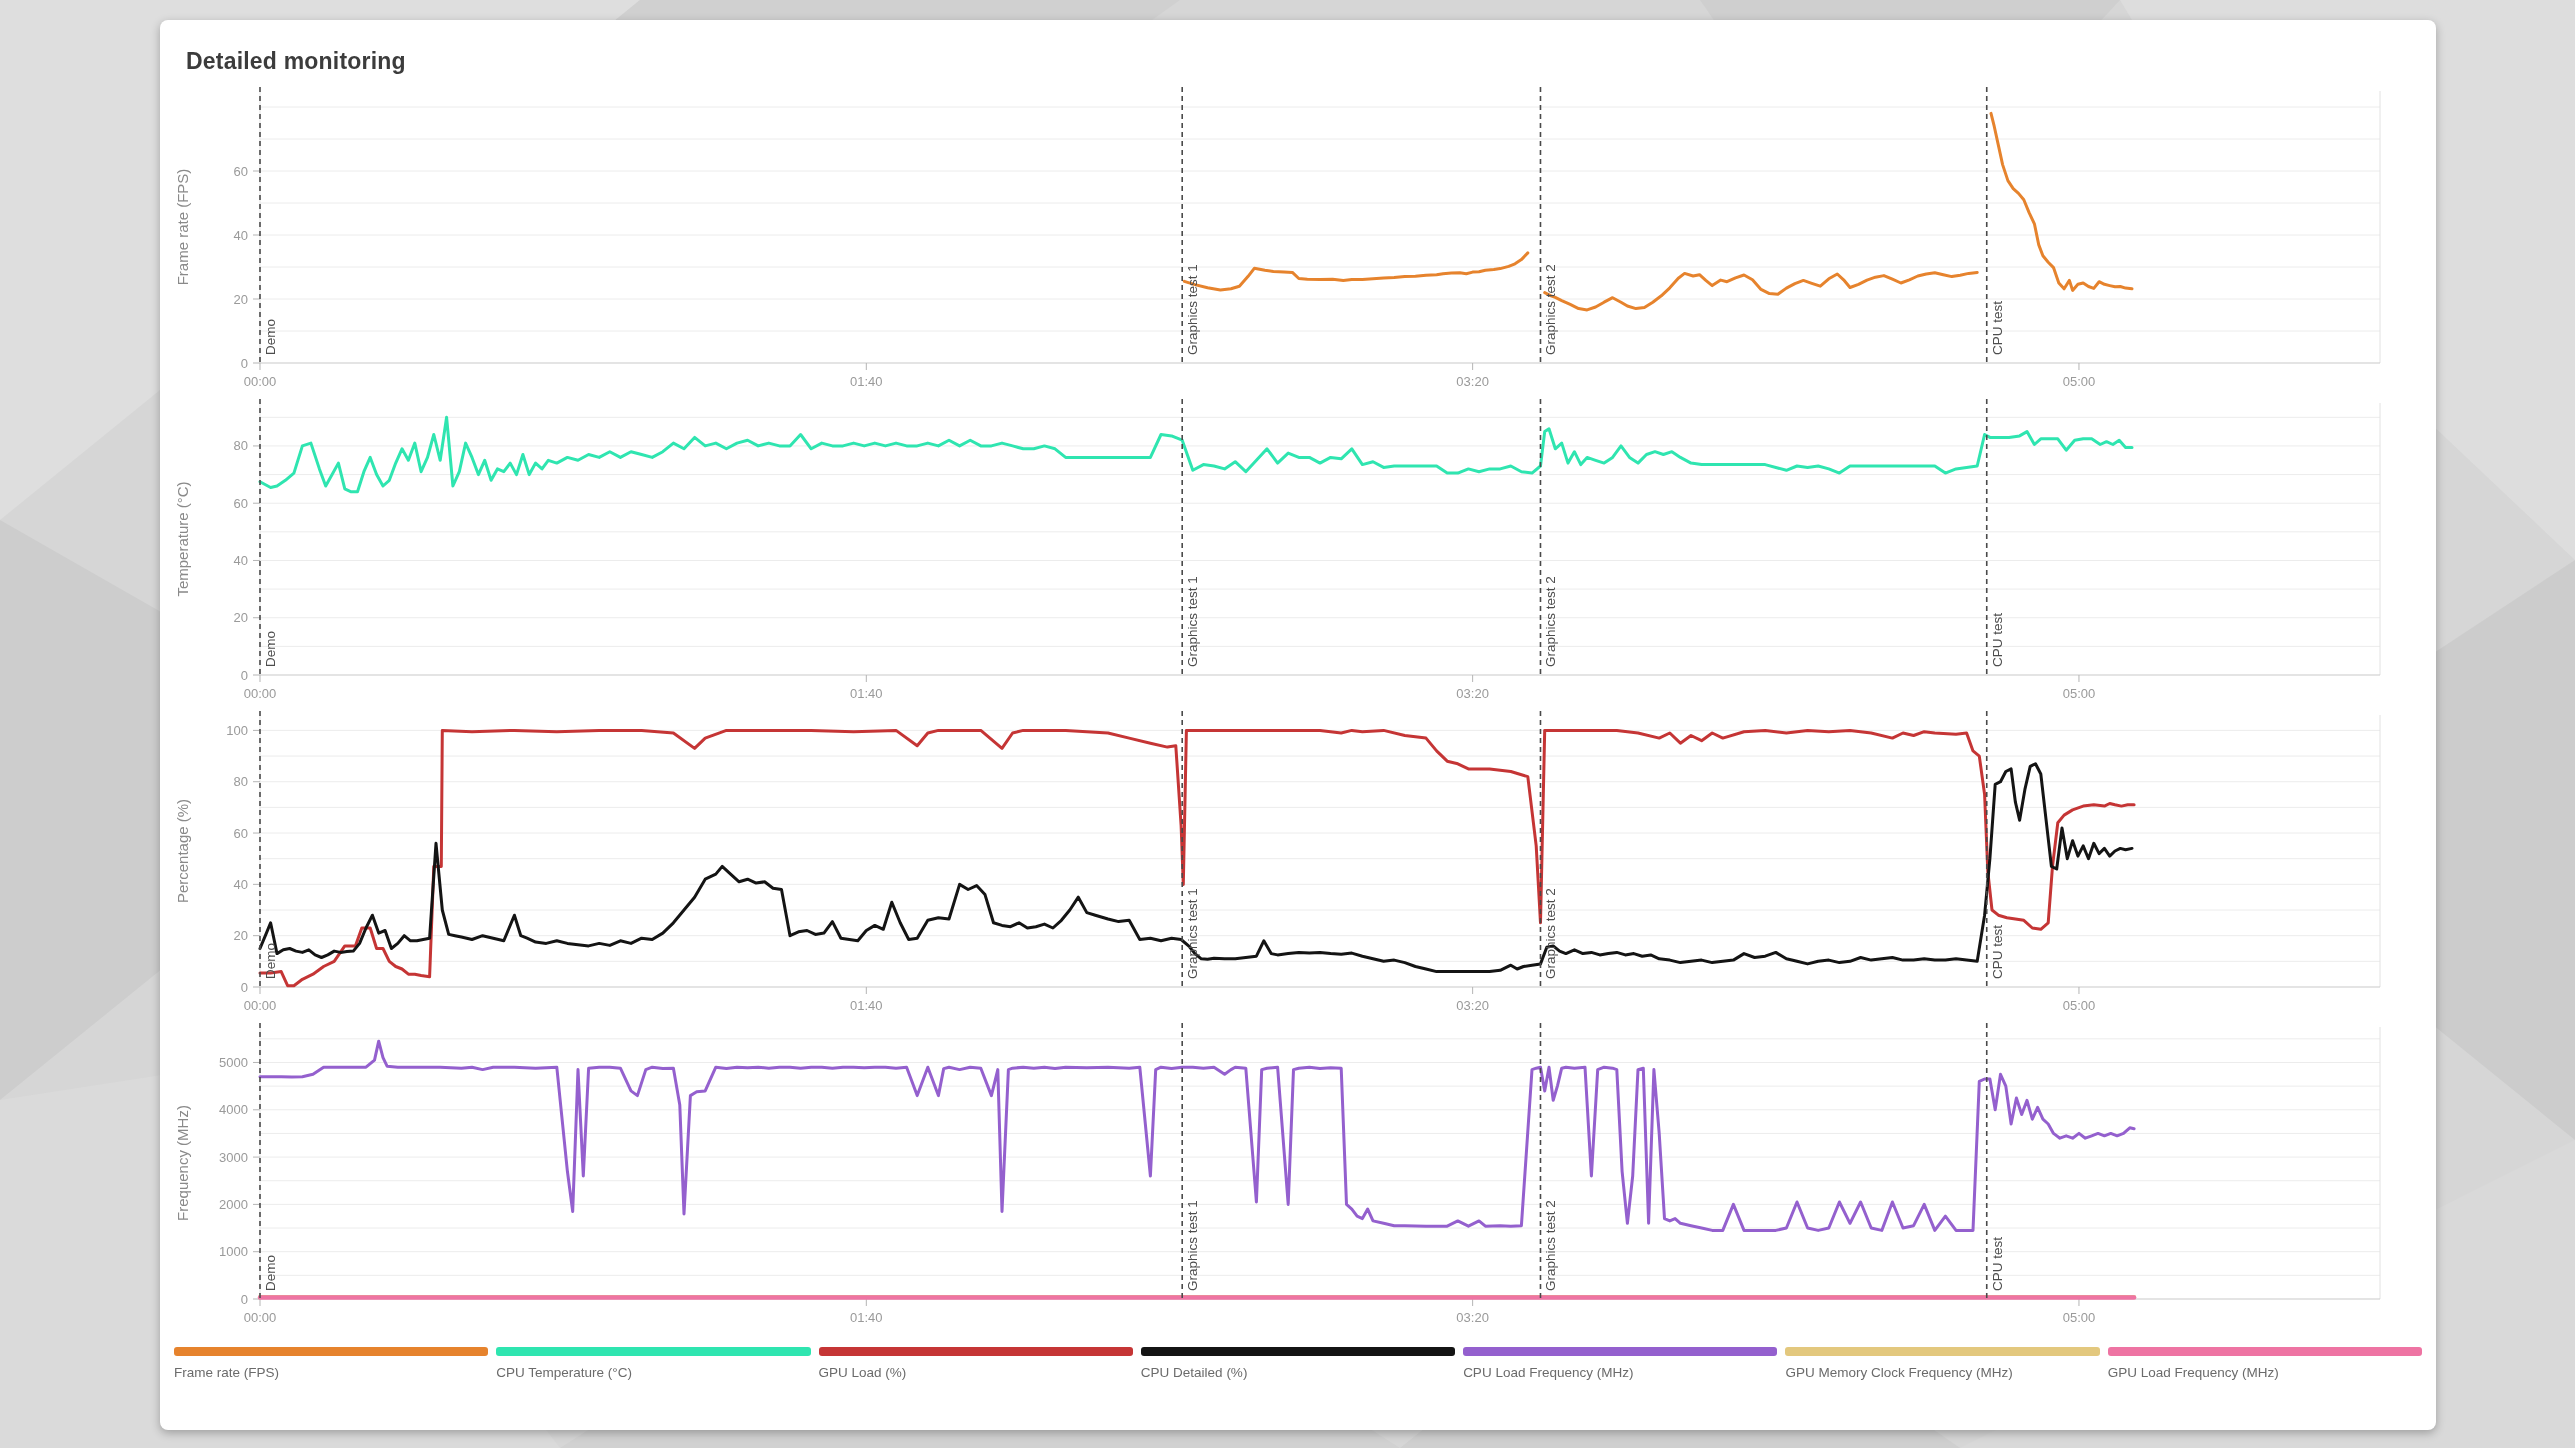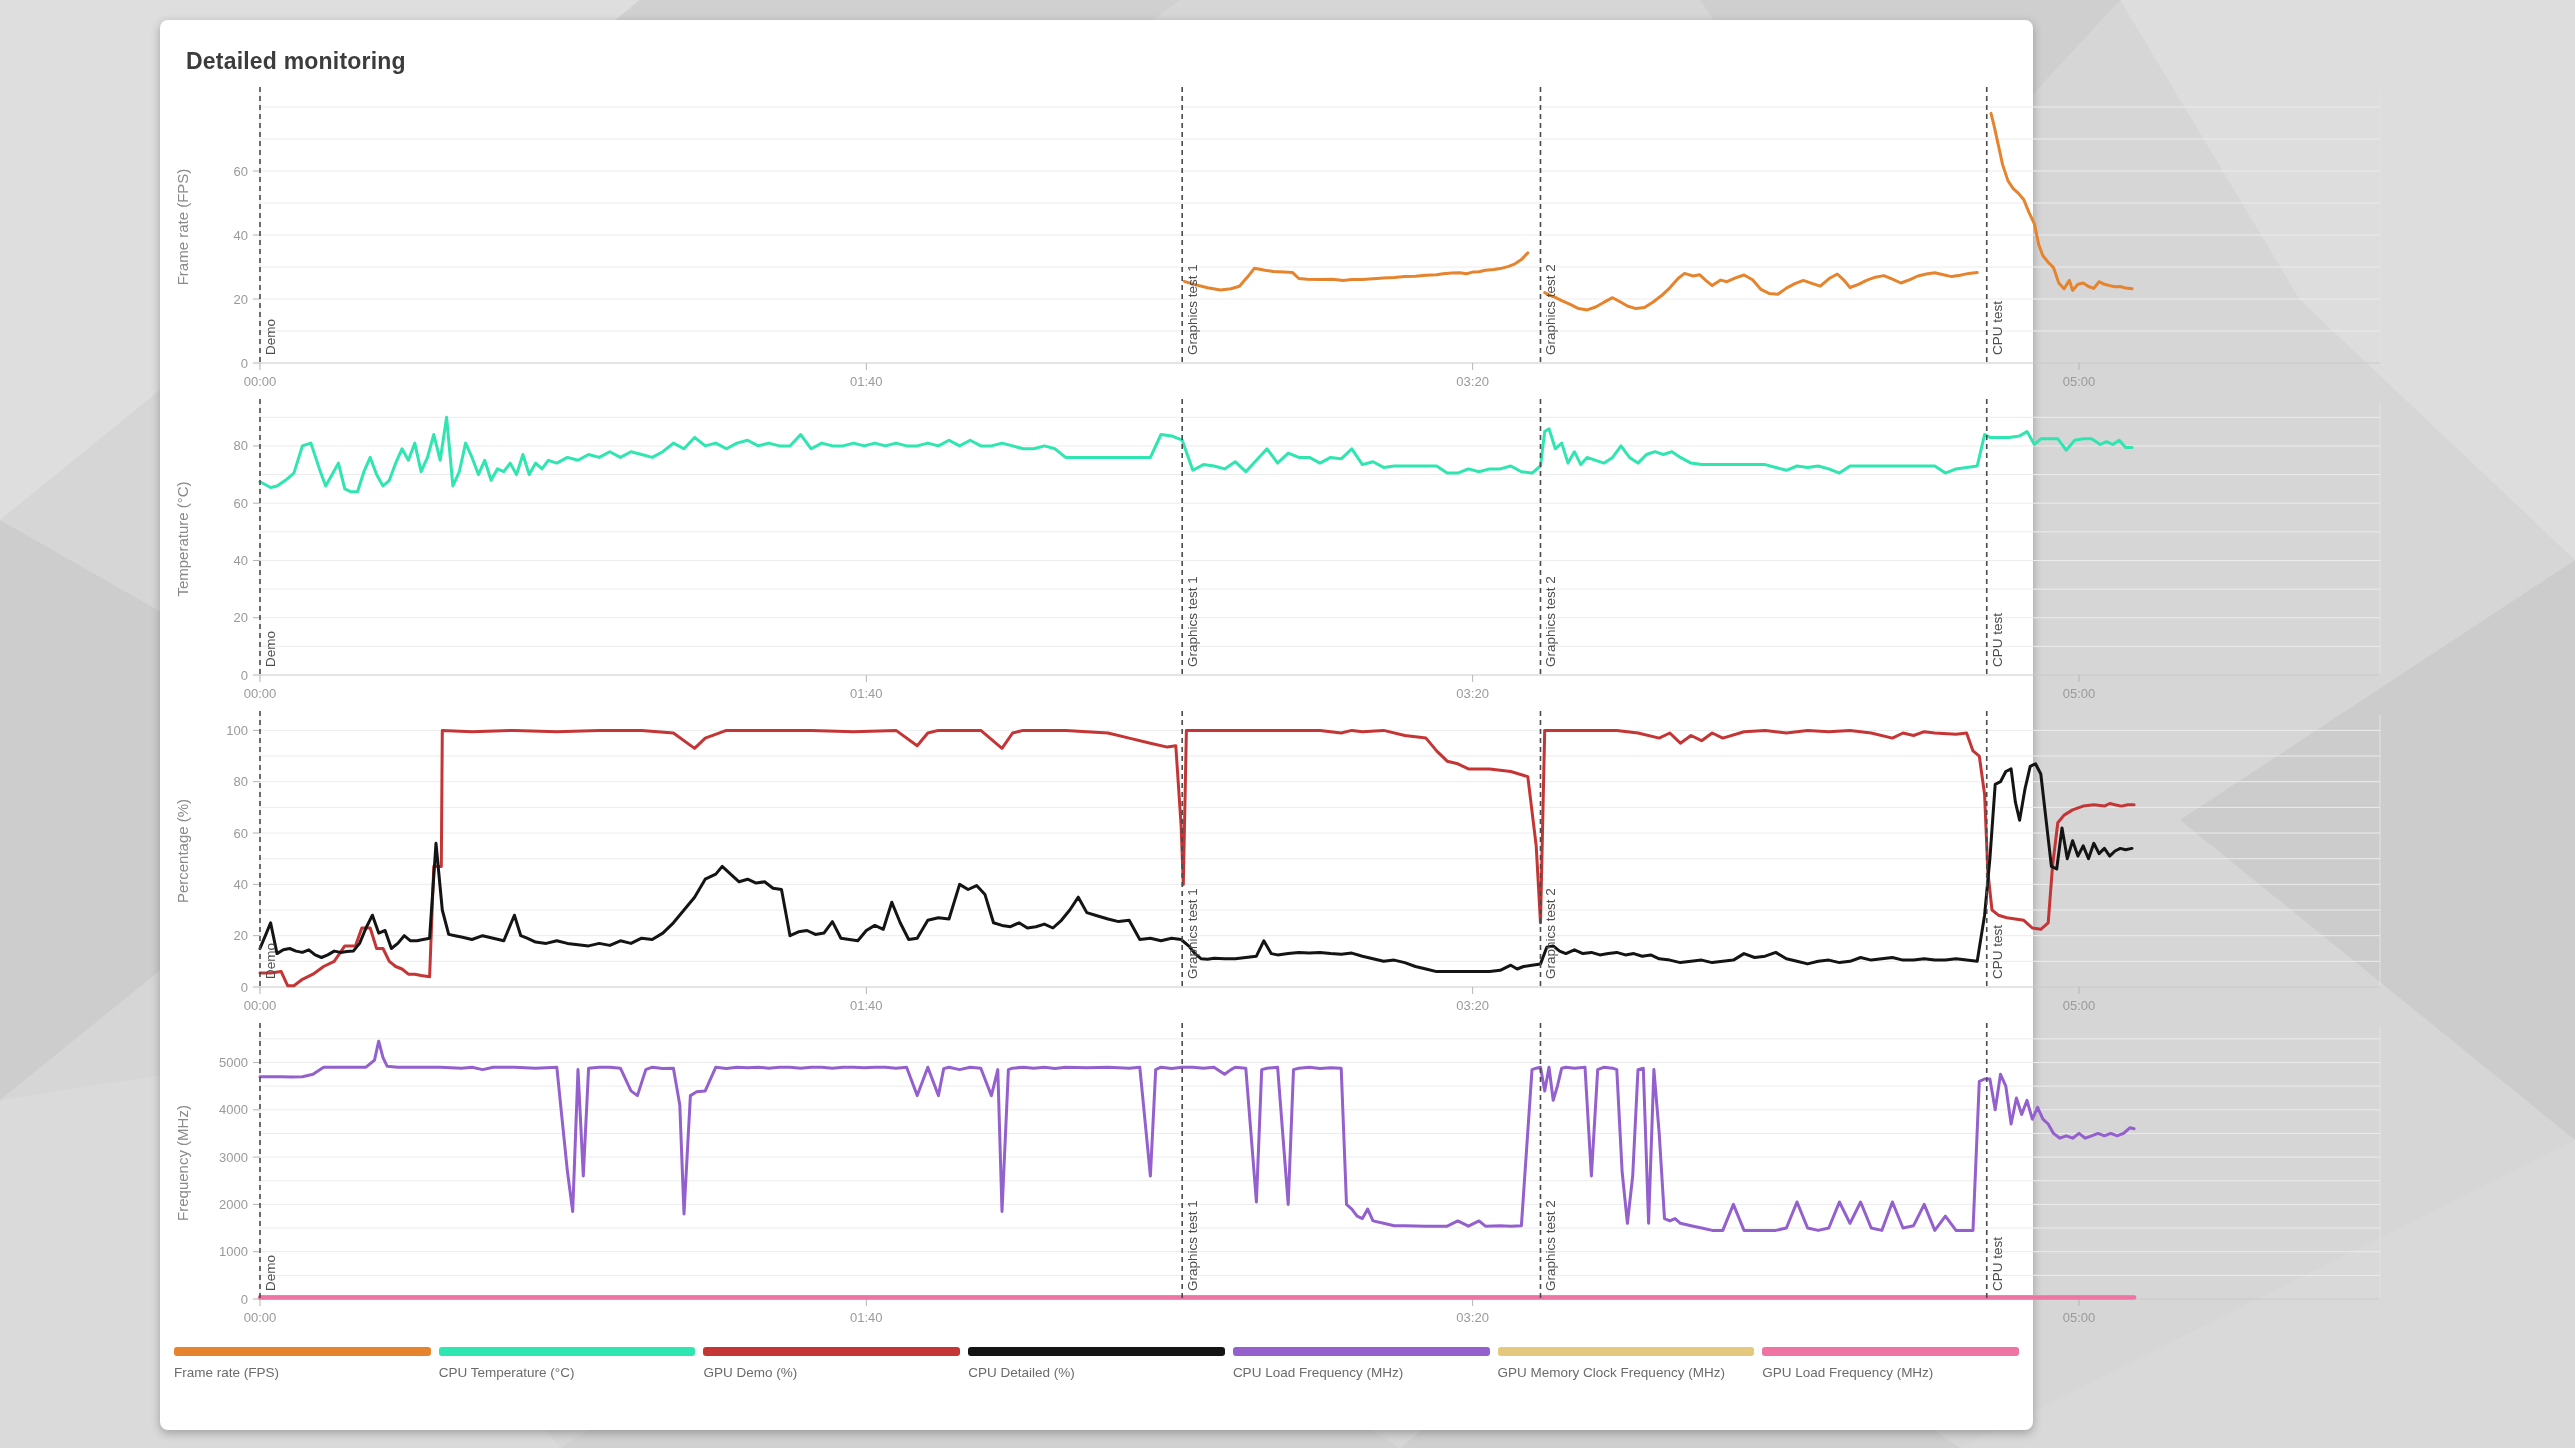--- a/index.html
+++ b/index.html
@@ -1,19 +1,19 @@
 <!DOCTYPE html>
 <html><head>
 <meta charset="utf-8">
 <style>
   * { margin:0; padding:0; box-sizing:border-box; }
   html,body { width:2575px; height:1448px; overflow:hidden;
     font-family:"Liberation Sans", sans-serif; background:#d6d6d6; }
   #bg { position:absolute; left:0; top:0; z-index:0; }
-  .card { position:absolute; left:160px; top:20px; width:1873px; height:1410px;
+  .card { position:absolute; left:160px; top:20px; width:2276px; height:1410px;
     background:#ffffff; border-radius:8px; box-shadow:0 3px 10px rgba(0,0,0,0.28);
     z-index:1; padding:24px 0 0 0; }
   .card h1 { font-size:23px; font-weight:700; color:#3c3c3c; padding:4px 0 6px 26px;
     letter-spacing:0.2px; }
   #charts { padding:0 0 0 2px; }
   #charts svg { display:block; }
   .axis-text { fill:#9a9a9a; font-size:13px; font-family:"Liberation Sans",sans-serif; }
   .ylab { fill:#8a8a8a; font-size:15px; font-family:"Liberation Sans",sans-serif; }
   .evlab { fill:#4d4d4d; font-size:13.5px; font-family:"Liberation Sans",sans-serif; }
   #legend { display:flex; gap:8px; margin:18px 14px 0 14px; }
@@ -223,21 +223,21 @@
       <div class="legend-item">
         <div class="legend-bar" style="background: rgb(230, 131, 45);"></div>
         <div class="legend-label">Frame rate (FPS)</div>
       </div>
       <div class="legend-item">
         <div class="legend-bar" style="background: rgb(47, 229, 176);"></div>
         <div class="legend-label">CPU Temperature (°C)</div>
       </div>
       <div class="legend-item">
         <div class="legend-bar" style="background: rgb(197, 53, 53);"></div>
-        <div class="legend-label">GPU Demo (%)</div>
+        <div class="legend-label">GPU Load (%)</div>
       </div>
       <div class="legend-item">
         <div class="legend-bar" style="background: rgb(20, 20, 20);"></div>
         <div class="legend-label">CPU Detailed (%)</div>
       </div>
       <div class="legend-item">
         <div class="legend-bar" style="background: rgb(148, 96, 206);"></div>
         <div class="legend-label">CPU Load Frequency (MHz)</div>
       </div>
       <div class="legend-item">

